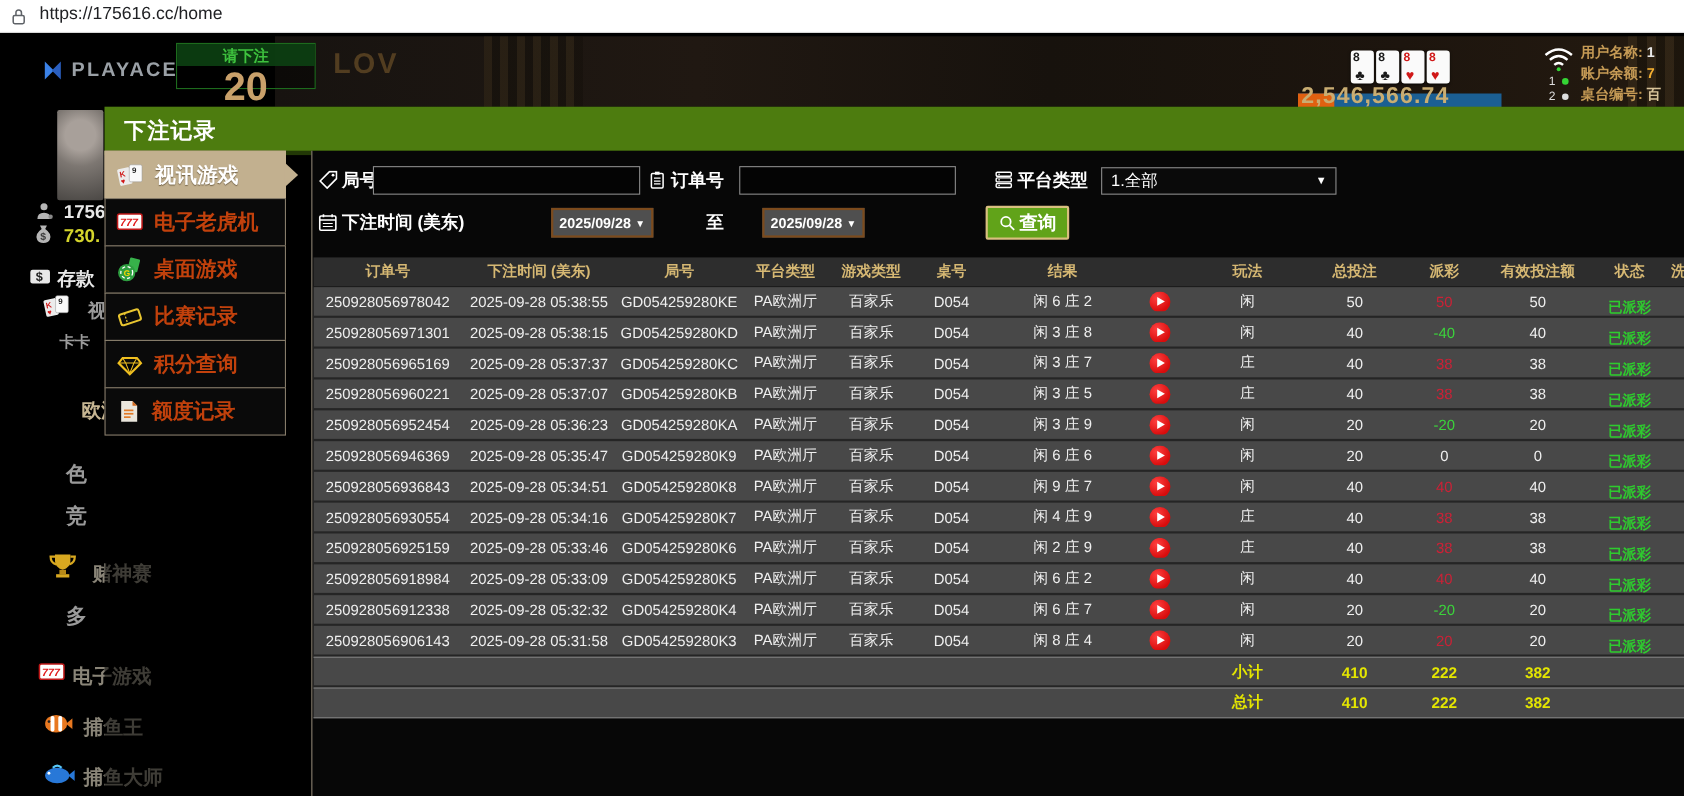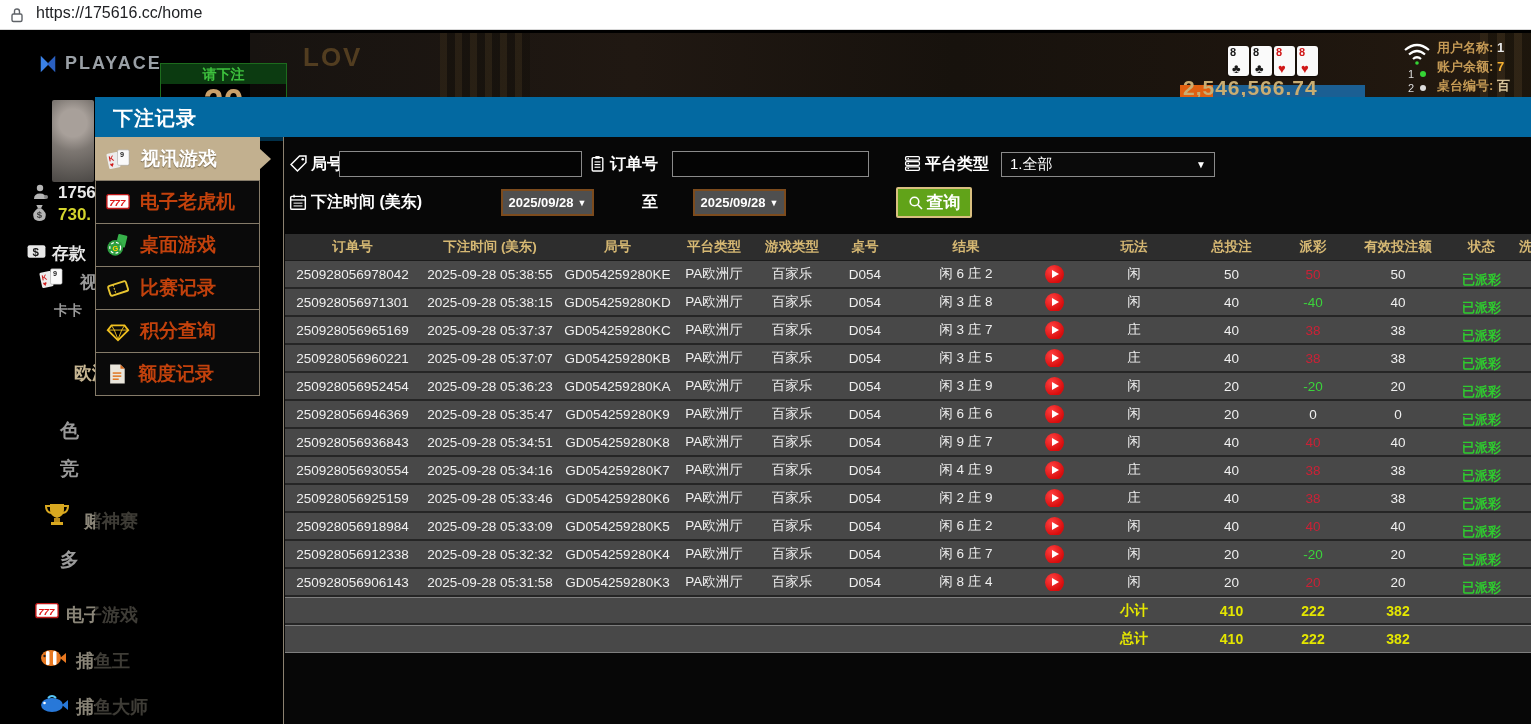--- a/index.html
+++ b/index.html
@@ -16,21 +16,21 @@
     background:linear-gradient(90deg,#171310 0%, #201812 30%, #17120d 55%, #1d150e 80%, #241a10 100%); }
   .curtain { position:absolute; top:0; height:64px; opacity:.55;
     background:repeating-linear-gradient(90deg,#2e2417 0 6px,#120d08 6px 14px,#463télé 0); }
   .curtain.c1 { left:190px; width:90px; background:repeating-linear-gradient(90deg,#332817 0 7px,#14100a 7px 15px); }
   .curtain.c2 { left:1230px; width:51px; background:repeating-linear-gradient(90deg,#3a2d1a 0 8px,#171209 8px 17px); }
   .video-watermark { position:absolute; left:303px; top:42px; font-size:26px; font-weight:bold; color:rgba(130,95,45,.55); letter-spacing:2px; }
 
   .brand { position:absolute; left:38px; top:53px; display:flex; align-items:center; gap:7px; }
   .brand-text { font-size:18px; font-weight:bold; color:#9aa0a6; letter-spacing:2px; }
 
-  .bet-box { position:absolute; left:160px; top:39px; width:127px; height:58px; border:1px solid #1d6b1d; background:rgba(0,0,0,.45);margin-top:24px; }
+  .bet-box { position:absolute; left:160px; top:39px; width:127px; height:42px; border:1px solid #1d6b1d; background:rgba(0,0,0,.45); }
   .bet-box-top { height:20px; background:rgba(12,66,18,.88); text-align:center; font-size:14px; font-weight:bold; color:#3ec23e; line-height:20px; }
   .bet-box-num { text-align:center; font-size:36px; font-weight:bold; color:#c9a06a; line-height:38px; }
 
   .progress-bar { position:absolute; left:1180px; top:85px; width:185px; height:13px; background:#1b5f93; }
   .progress-orange { position:absolute; left:0; top:0; width:33px; height:13px; background:#e06010; }
   .table-total { position:absolute; left:1183px; top:76px; font-size:21px; font-weight:bold; color:#c9ad72; letter-spacing:1px; }
 
   .cards-row { position:absolute; left:1228px; top:46px; display:flex; gap:2px; }
   .pcard { width:21px; height:30px; background:#fafafa; border-radius:3px; box-shadow:0 1px 2px rgba(0,0,0,.6); position:relative; }
   .pcard .rank { position:absolute; left:2px; top:0px; font-size:11px; font-weight:bold; }
@@ -53,21 +53,21 @@
   .avatar { position:absolute; left:52px; top:100px; width:42px; height:82px; border-radius:2px;
     background:radial-gradient(circle at 50% 28%, #a8a09a 0 22%, #7d7772 45%, #4b4845 100%); }
   .txt-white { color:#e8e8e8; font-weight:bold; font-size:17px; }
   .txt-yellow { color:#d4d42c; font-weight:bold; font-size:17px; }
   .txt-gray { color:#9a9a9a; font-weight:bold; font-size:14px; }
   .txt-dim { color:#8a8578; font-weight:bold; font-size:18px; }
   .txt-tan { color:#c7b693; font-weight:bold; font-size:18px; }
 
   
   .modal { position:absolute; left:95px; top:97px; width:1436px; height:627px; }
-  .modal-title-bar { position:absolute; left:0; top:0; width:100%; height:44px; background:#0369a1; }
+  .modal-title-bar { position:absolute; left:0; top:0; width:100%; height:44px; background:#4d7c0f; }
   .modal-title { position:absolute; left:18px; top:8px; font-size:20px; font-weight:bold; color:#fff; letter-spacing:1px; }
 
   .menu-col { position:absolute; left:0; top:40px; width:188px; height:587px; background:rgba(0,0,0,.55); }
   .menu-item { position:relative; width:165px; height:44px; margin-top:-1px; background:#0a0a0a;
     border:1px solid #857b69; display:flex; align-items:center; gap:9px; padding-left:9px; cursor:pointer; }
   .menu-item:first-child { margin-top:0; }
   .menu-item .mlabel { font-size:19px; font-weight:bold; color:#c2410c; }
   .menu-item.selected { background:#c2b08f; border-color:#c2b08f; }
   .menu-item.selected .mlabel { color:#ffffff; text-shadow:0 1px 1px rgba(60,45,20,.6); }
   .menu-item.selected::after { content:""; position:absolute; right:-12px; top:50%; margin-top:-11px;

